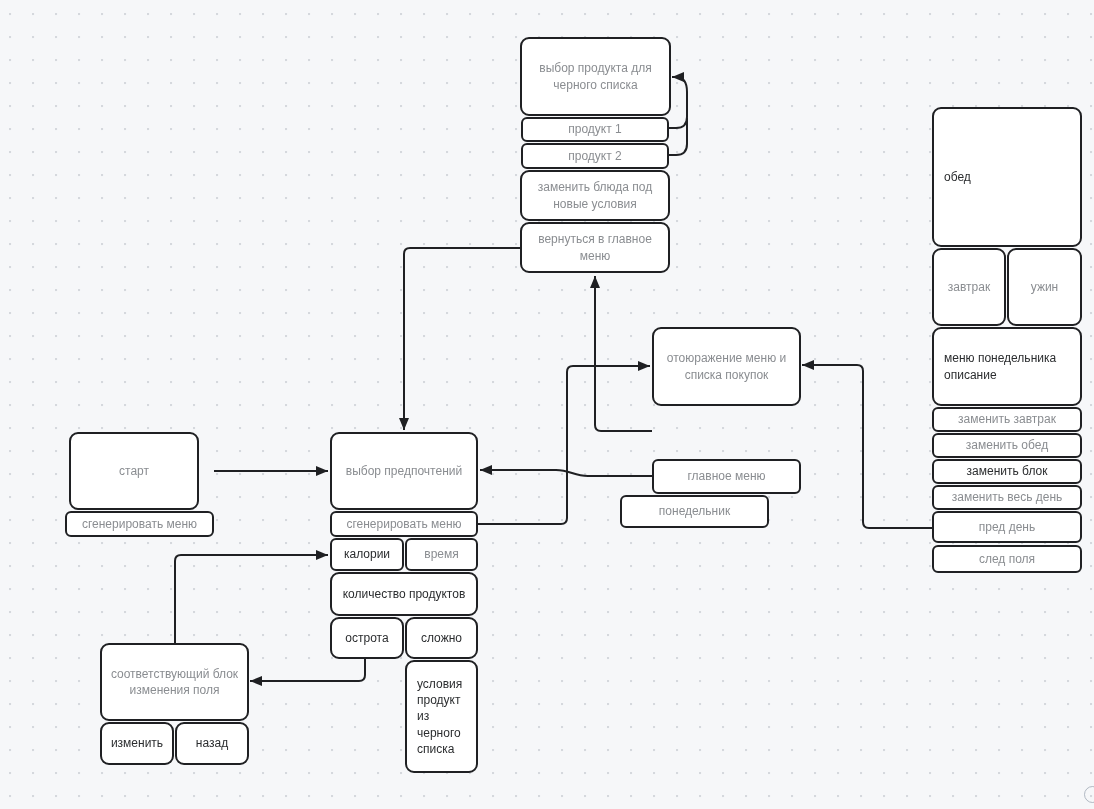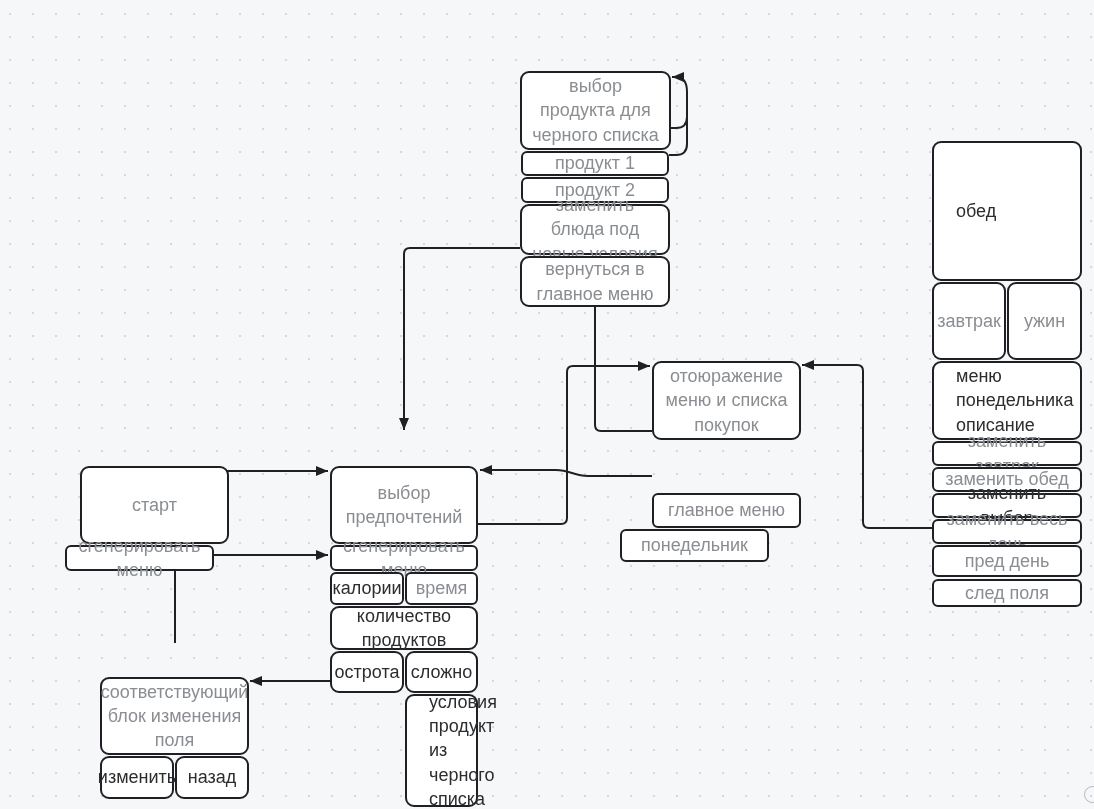--- a/index.html
+++ b/index.html
@@ -17,29 +17,28 @@
   .node{
     position:absolute;
     background:#ffffff;
     border:2px solid #1f2023;
     border-radius:6px;
     display:flex;
     align-items:center;
     justify-content:center;
     text-align:center;
     box-sizing:border-box;
-    font-size:18px;
+    font-size:12px;
     line-height:1.35;
     color:#8a8d91;
     padding:2px 8px;
-    margin-top:34px;
   }
   .node.lg{border-radius:9px;}
   .node.dark{color:#2b2d2f;}
-  .node.left{justify-content:flex-start;text-align:left;padding-left:22px;padding-right:10px;}
+  .node.left{justify-content:flex-start;text-align:left;padding-left:10px;padding-right:10px;}
   .watermark{
     position:absolute;
     left:1084px;top:786px;
     width:17px;height:17px;
     border:1.6px solid #9aa3b0;
     border-radius:50%;
     box-sizing:border-box;
     opacity:.75;
   }
 </style>
@@ -73,30 +72,30 @@
   <div class="node" style="left:521px;top:143px;width:148px;height:26px">продукт 2</div>
   <div class="node lg" style="left:520px;top:170px;width:150px;height:51px">заменить блюда под новые условия</div>
   <div class="node lg" style="left:520px;top:222px;width:150px;height:51px">вернуться в главное меню</div>
 
   <div class="node lg left dark" style="left:932px;top:107px;width:150px;height:140px">обед</div>
   <div class="node lg" style="left:932px;top:248px;width:74px;height:78px">завтрак</div>
   <div class="node lg" style="left:1007px;top:248px;width:75px;height:78px">ужин</div>
   <div class="node lg left dark" style="left:932px;top:327px;width:150px;height:79px">меню понедельника описание</div>
   <div class="node" style="left:932px;top:407px;width:150px;height:25px">заменить завтрак</div>
   <div class="node" style="left:932px;top:433px;width:150px;height:25px">заменить обед</div>
-  <div class="node dark" style="left:932px;top:459px;width:150px;height:25px">заменить выбор</div>
+  <div class="node dark" style="left:932px;top:459px;width:150px;height:25px">заменить блок</div>
   <div class="node" style="left:932px;top:485px;width:150px;height:25px">заменить весь день</div>
   <div class="node" style="left:932px;top:511px;width:150px;height:32px">пред день</div>
   <div class="node" style="left:932px;top:545px;width:150px;height:28px">след поля</div>
 
   <div class="node lg" style="left:652px;top:327px;width:149px;height:79px">отоюражение меню и списка покупок</div>
   <div class="node" style="left:652px;top:459px;width:149px;height:35px">главное меню</div>
   <div class="node" style="left:620px;top:495px;width:149px;height:33px">понедельник</div>
 
-  <div class="node lg" style="left:80px;top:432px;width:149px;height:78px">старт</div>
+  <div class="node lg" style="left:69px;top:432px;width:130px;height:78px">старт</div>
   <div class="node" style="left:65px;top:511px;width:149px;height:26px">сгенерировать меню</div>
 
   <div class="node lg" style="left:330px;top:432px;width:148px;height:78px">выбор предпочтений</div>
   <div class="node" style="left:330px;top:511px;width:148px;height:26px">сгенерировать меню</div>
   <div class="node dark" style="left:330px;top:538px;width:74px;height:33px">калории</div>
   <div class="node" style="left:405px;top:538px;width:73px;height:33px">время</div>
   <div class="node lg dark" style="left:330px;top:572px;width:148px;height:44px">количество продуктов</div>
   <div class="node lg dark" style="left:330px;top:617px;width:74px;height:42px">острота</div>
   <div class="node lg dark" style="left:405px;top:617px;width:73px;height:42px">сложно</div>
   <div class="node lg left dark" style="left:405px;top:660px;width:73px;height:113px">условия продукт из черного списка</div>

